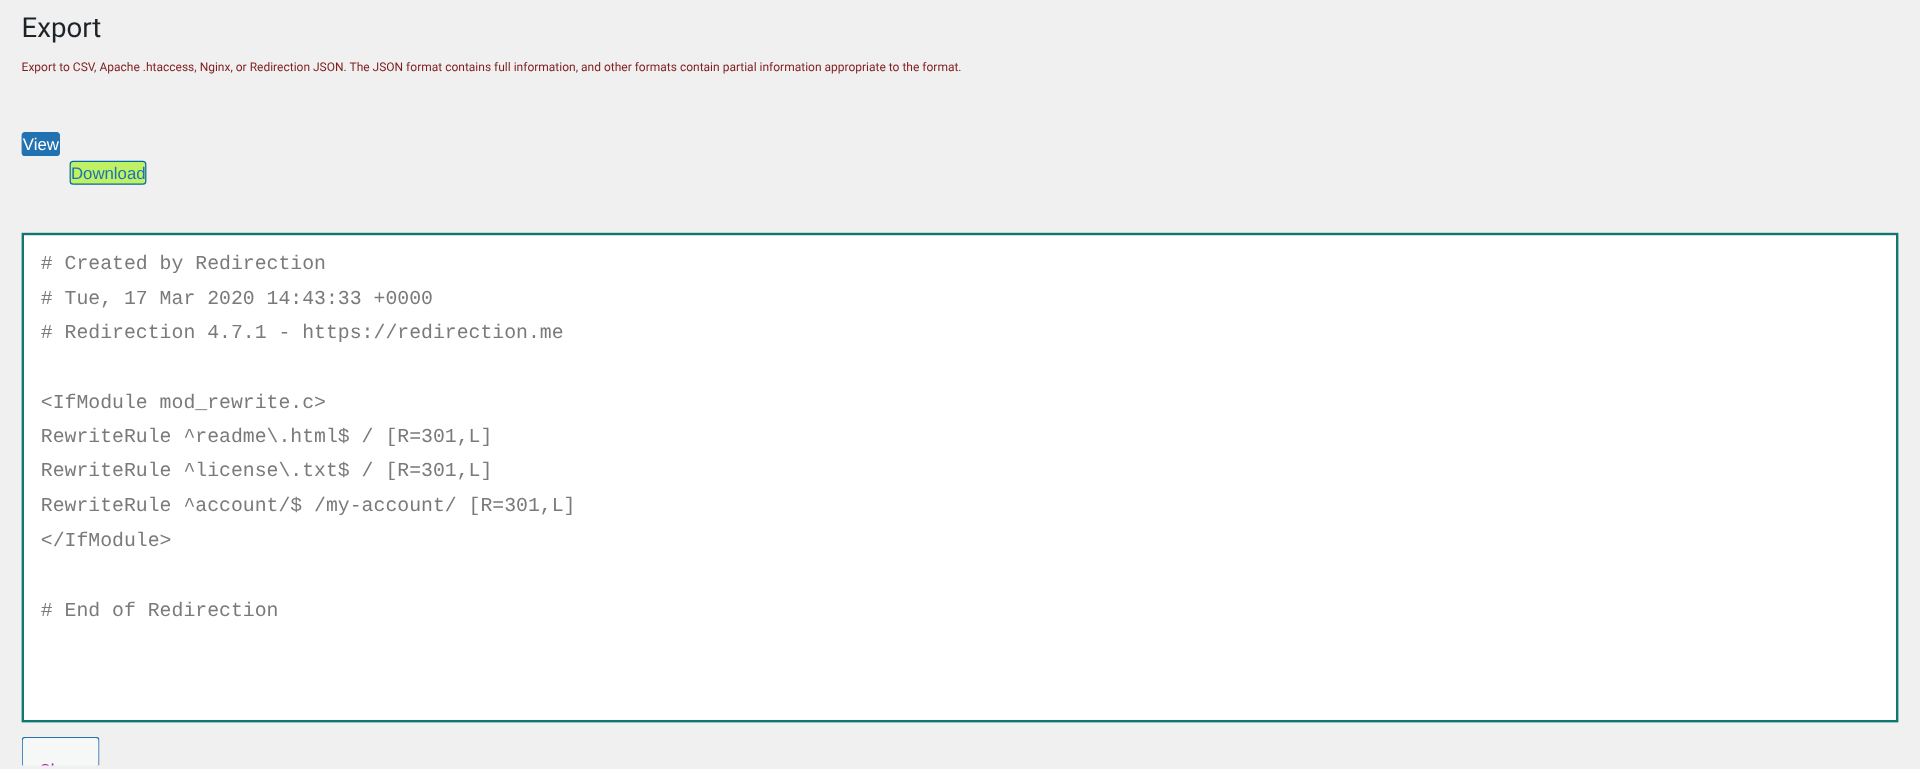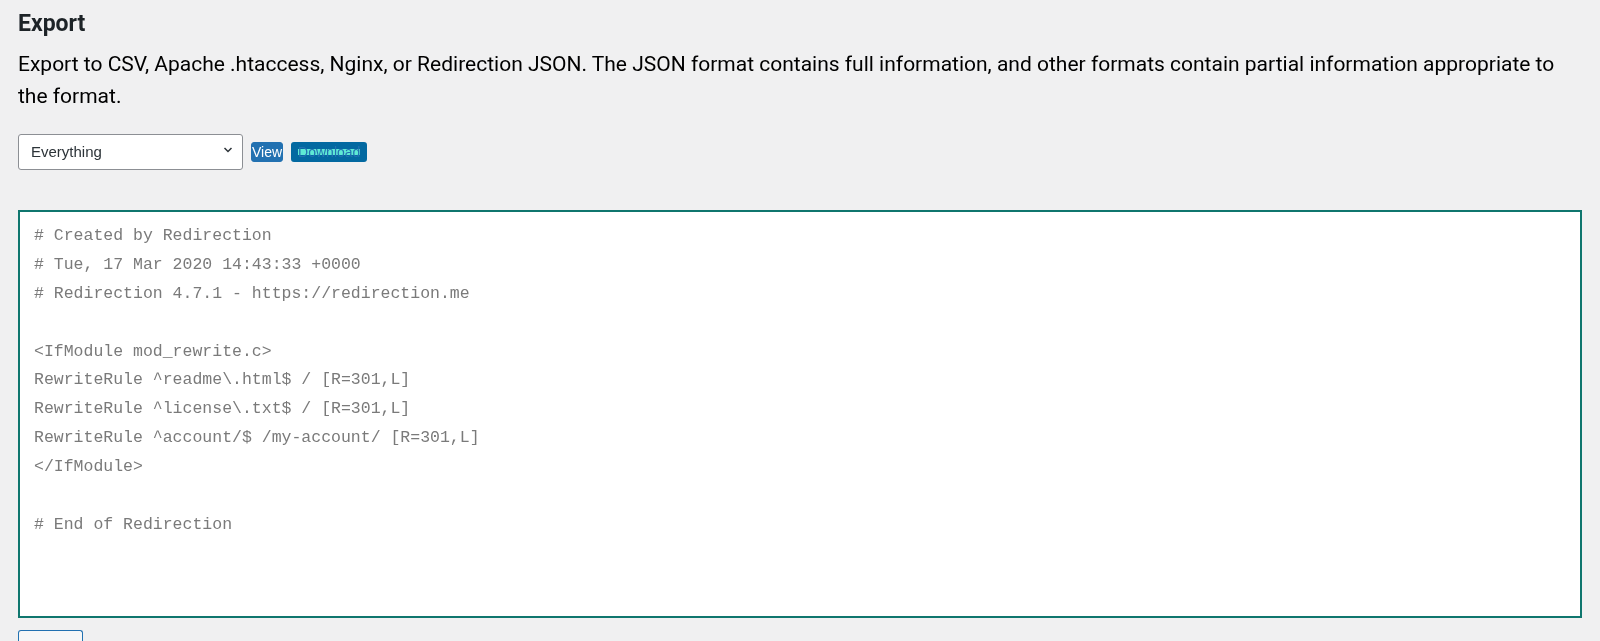--- a/index.html
+++ b/index.html
@@ -9,27 +9,27 @@
     }
     body {
       font-family: -apple-system, BlinkMacSystemFont, "Segoe UI", Roboto, Oxygen-Sans, Ubuntu, Cantarell, "Helvetica Neue", sans-serif;
       background: #f0f0f1;
       color: #3c434a;
       font-size: 14px;
       padding: 0 18px;
     }
     .page-title {
       font-size: 23px;
-      font-weight: 700;
+      font-weight: 400;
       color: #1d2327;
       margin: 10px 0 12px 0;
     }
     .description {
-      font-size: 21px;
-      color: #000000;
+      font-size: 10px;
+      color: #7f1d1d;
       margin-bottom: 22px;
       line-height: 1.5;
     }
     .controls-row {
       display: flex;
       gap: 8px;
       margin-bottom: 40px;
       align-items: center;
     }
     .select-wrapper {
@@ -78,23 +78,24 @@
       line-height: 34px;
       display: inline-flex;
       align-items: center;
     }
     .btn-primary {
       background: #2271b1;
       border: 1px solid #2271b1;
       color: #fff;
     }
     .btn-secondary {
-      background: #5eead4;
-      border: 7px solid #0369a1;
+      background: #bef264;
+      border: 1px solid #0369a1;
       color: #2271b1;
+      margin-top: 48px;
     }
     .code-box {
       background: #fff;
       border: 2px solid #0f766e;
       padding: 10px 14px;
       font-family: Consolas, Monaco, "Courier New", monospace;
       font-size: 16.5px;
       color: #7a7a7a;
       white-space: pre;
       line-height: 1.75;
@@ -120,30 +121,20 @@
     }
   </style>
 </head>
 <body>
 
 <h2 class="page-title">Export</h2>
 
 <p class="description">Export to CSV, Apache .htaccess, Nginx, or Redirection JSON. The JSON format contains full information, and other formats contain partial information appropriate to the format.</p>
 
 <div class="controls-row">
-  <div class="select-wrapper">
-    <select>
-      <option>Everything</option>
-    </select>
-    <span class="chevron">
-      <svg width="14" height="14" viewBox="0 0 24 24" fill="none" stroke="currentColor" stroke-width="2.5">
-          <polyline points="6 9 12 15 18 9"></polyline>
-        </svg>
-    </span>
-  </div>
 
 
   <button class="btn btn-primary">View</button>
   <button class="btn btn-secondary">Download</button>
 </div>
 
 <div class="code-box"># Created by Redirection
 # Tue, 17 Mar 2020 14:43:33 +0000
 # Redirection 4.7.1 - https://redirection.me
 

